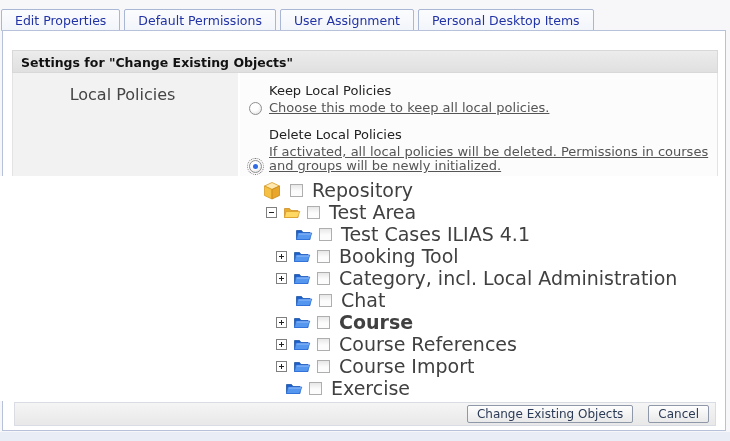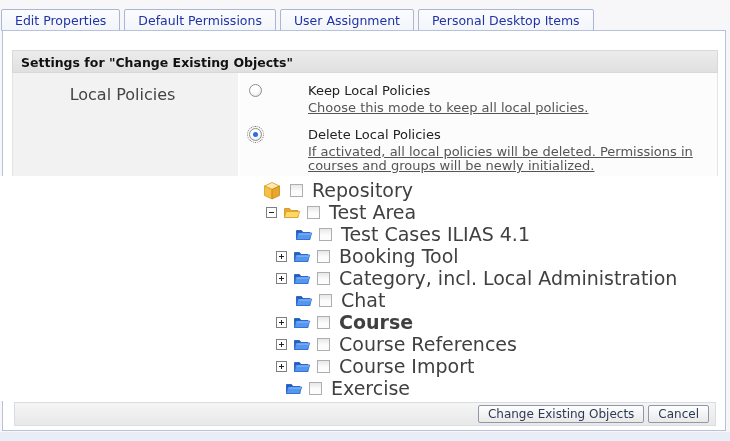--- a/index.html
+++ b/index.html
@@ -45,21 +45,21 @@
   }
   .label-col {
     width:225px; background:#f2f2f2; flex:none;
     text-align:center; padding:12px 6px 0 0;
     font-size:16px; color:#444;
   }
   .content-col {
     flex:1; background:#fcfcfc; border-left:2px solid #fff;
     padding:10px 0 0 9px;
   }
-  .option { display:flex; align-items:flex-start; margin-bottom:12px;gap:39px; }
+  .option { display:flex; align-items:flex-end; margin-bottom:12px; }
   .radio {
     width:13px; height:13px; border-radius:50%;
     border:1px solid #8f8f8f;
     background:radial-gradient(circle at 40% 35%, #ffffff 40%, #d9d9d9);
     margin:1px 7px 0 0; flex:none; position:relative; cursor:pointer;
   }
   .radio.selected { outline:1px dotted #777; outline-offset:1px; }
   .radio.selected::after {
     content:""; position:absolute; left:3px; top:3px; width:5px; height:5px;
     border-radius:50%; background:#2e6be4;
@@ -92,21 +92,21 @@
     border:1px solid #aeaeae;
     background:linear-gradient(#e7e7e7,#fcfcfc 55%);
     cursor:pointer;
   }
   .tree-label { font-size:19px; color:#404040; white-space:nowrap; cursor:pointer; }
   
   .command-row {
     position:absolute; left:14px; top:402px; width:702px; height:24px;
     background:linear-gradient(#f5f5f5,#e8e8e8);
     border:1px solid #d9dce3;
-    display:flex; align-items:center; justify-content:flex-end; gap:4px;
+    display:flex; align-items:center; justify-content:flex-end; gap:15px;
     padding-right:6px;
   }
   .btn {
     font-family:"DejaVu Sans","Liberation Sans",sans-serif;
     font-size:12px; color:#2b3a55;
     background:linear-gradient(#fefefe,#e9e9e9);
     border:1px solid #8e98a8;
     border-radius:2px;
     padding:1px 9px 2px 9px;
     height:18px; line-height:14px;

